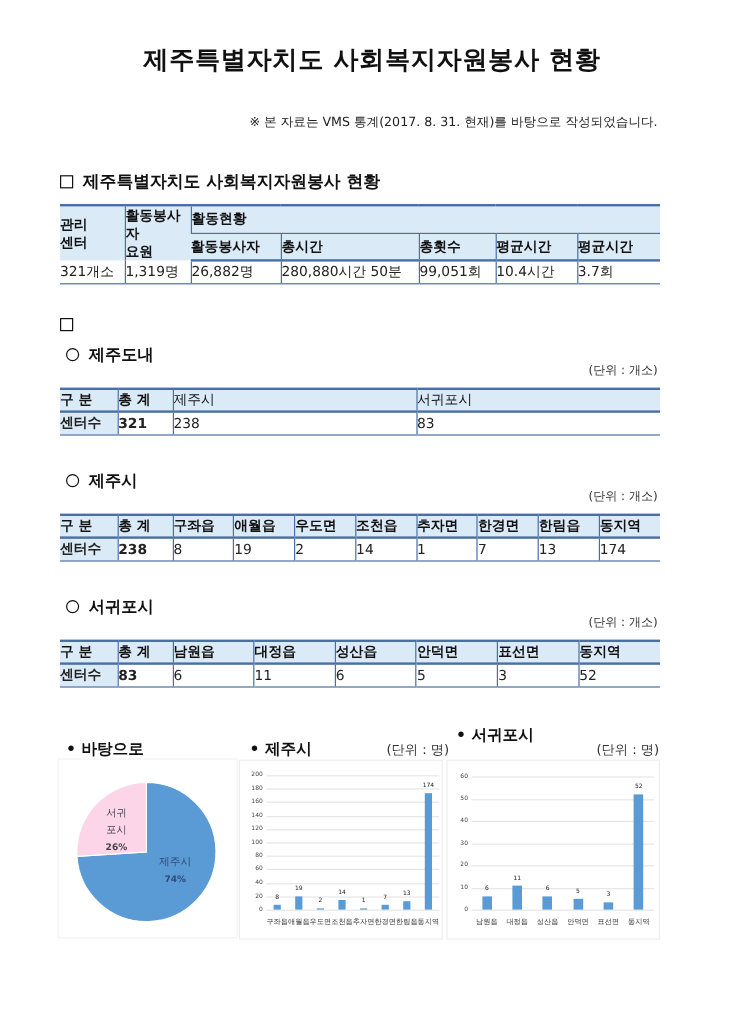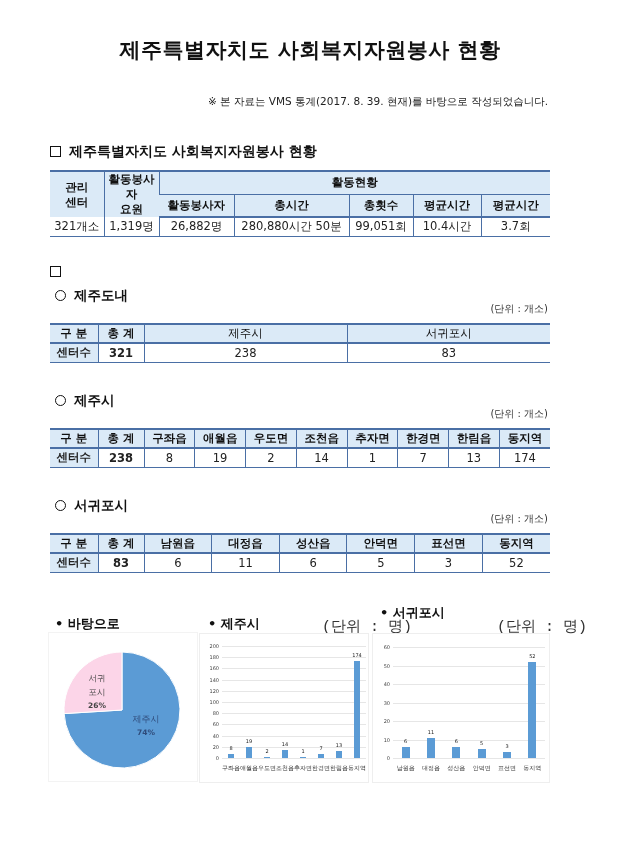--- a/index.html
+++ b/index.html
@@ -12,48 +12,48 @@
 
   .section-h { position: absolute; left: 50px; font-size: 14px; font-weight: bold; }
   .section-h .box { display: inline-block; width: 11px; height: 11px; border: 1.5px solid #111;
                     margin-right: 8px; vertical-align: -1px; }
   .sub-h { position: absolute; left: 55px; font-size: 13.5px; font-weight: bold; }
   .sub-h .circle { display: inline-block; width: 11px; height: 11px; border: 1.5px solid #111;
                    border-radius: 50%; margin-right: 8px; vertical-align: -1px; }
   .unit { position: absolute; right: 72px; font-size: 10px; color: #333; }
 
   table.t { position: absolute; left: 50px; width: 500px; border-collapse: collapse;
-            font-size: 11.5px; text-align: center; table-layout: fixed; padding-left: 44px; }
+            font-size: 11.5px; text-align: left; table-layout: fixed; padding-left: 44px; }
   table.t th { background: #dbeaf7; font-weight: bold; color: #111; }
   table.t td, table.t th { border-left: 1px solid #4a6fa5; height: 19px; padding: 0; }
   table.t tr > *:first-child { border-left: none; }
   table.t thead tr:first-child > * { border-top: 2px solid #4a6fa5; }
   table.t thead tr:last-child > * { border-bottom: 2px solid #4a6fa5; }
   table.t tbody tr:last-child > * { border-bottom: 1px solid #4a6fa5; }
   table.t td { font-weight: normal; color: #222; }
   table.t td.label { background: #dbeaf7; font-weight: bold; }
   table.t td.total { font-weight: bold; }
   table.t1 th.sub { border-top: 1px solid #4a6fa5; margin-top: 40px; }
 
   .chart-h { position: absolute; font-size: 13px; font-weight: bold; }
-  .chart-unit { position: absolute; font-size: 15px; color: #333; font-family: Liberation Mono, monospace; }
+  .chart-unit { position: absolute; font-size: 11px; color: #333; }
   .panel { position: absolute; border: 1px solid #eeeeee; }
 
   .bar-chart { position: absolute; }
   .bar-chart .ytick { position: absolute; font-size: 5px; color: #444; text-align: right; width: 14px; }
   .bar-chart .grid { position: absolute; height: 1px; background: #e6e6e6; }
   .bar-chart .bar { position: absolute; background: #5b9bd5; }
   .bar-chart .vlabel { position: absolute; font-size: 5px; color: #222; text-align: center; width: 20px; }
   .bar-chart .xlabel { position: absolute; font-size: 6px; color: #333; text-align: center; width: 24px; }
 </style>
 </head>
 <body>
 
 <div class="title">제주특별자치도 사회복지자원봉사 현황</div>
-<div class="note">※ 본 자료는 VMS 통계(2017. 8. 39. 현재)를 바탕으로 작성되었습니다.</div>
+<div class="note">※ 본 자료는 VMS 통계(2017. 8. 31. 현재)를 바탕으로 작성되었습니다.</div>
 
 <div class="section-h" style="top:143px">
   <span class="box"></span><span>제주특별자치도 사회복지자원봉사 현황</span>
 </div>
 <table class="t t1" style="top:170px">
   <colgroup>
       <col style="width:54px">
       <col style="width:55px">
       <col style="width:75px">
       <col style="width:115px">

